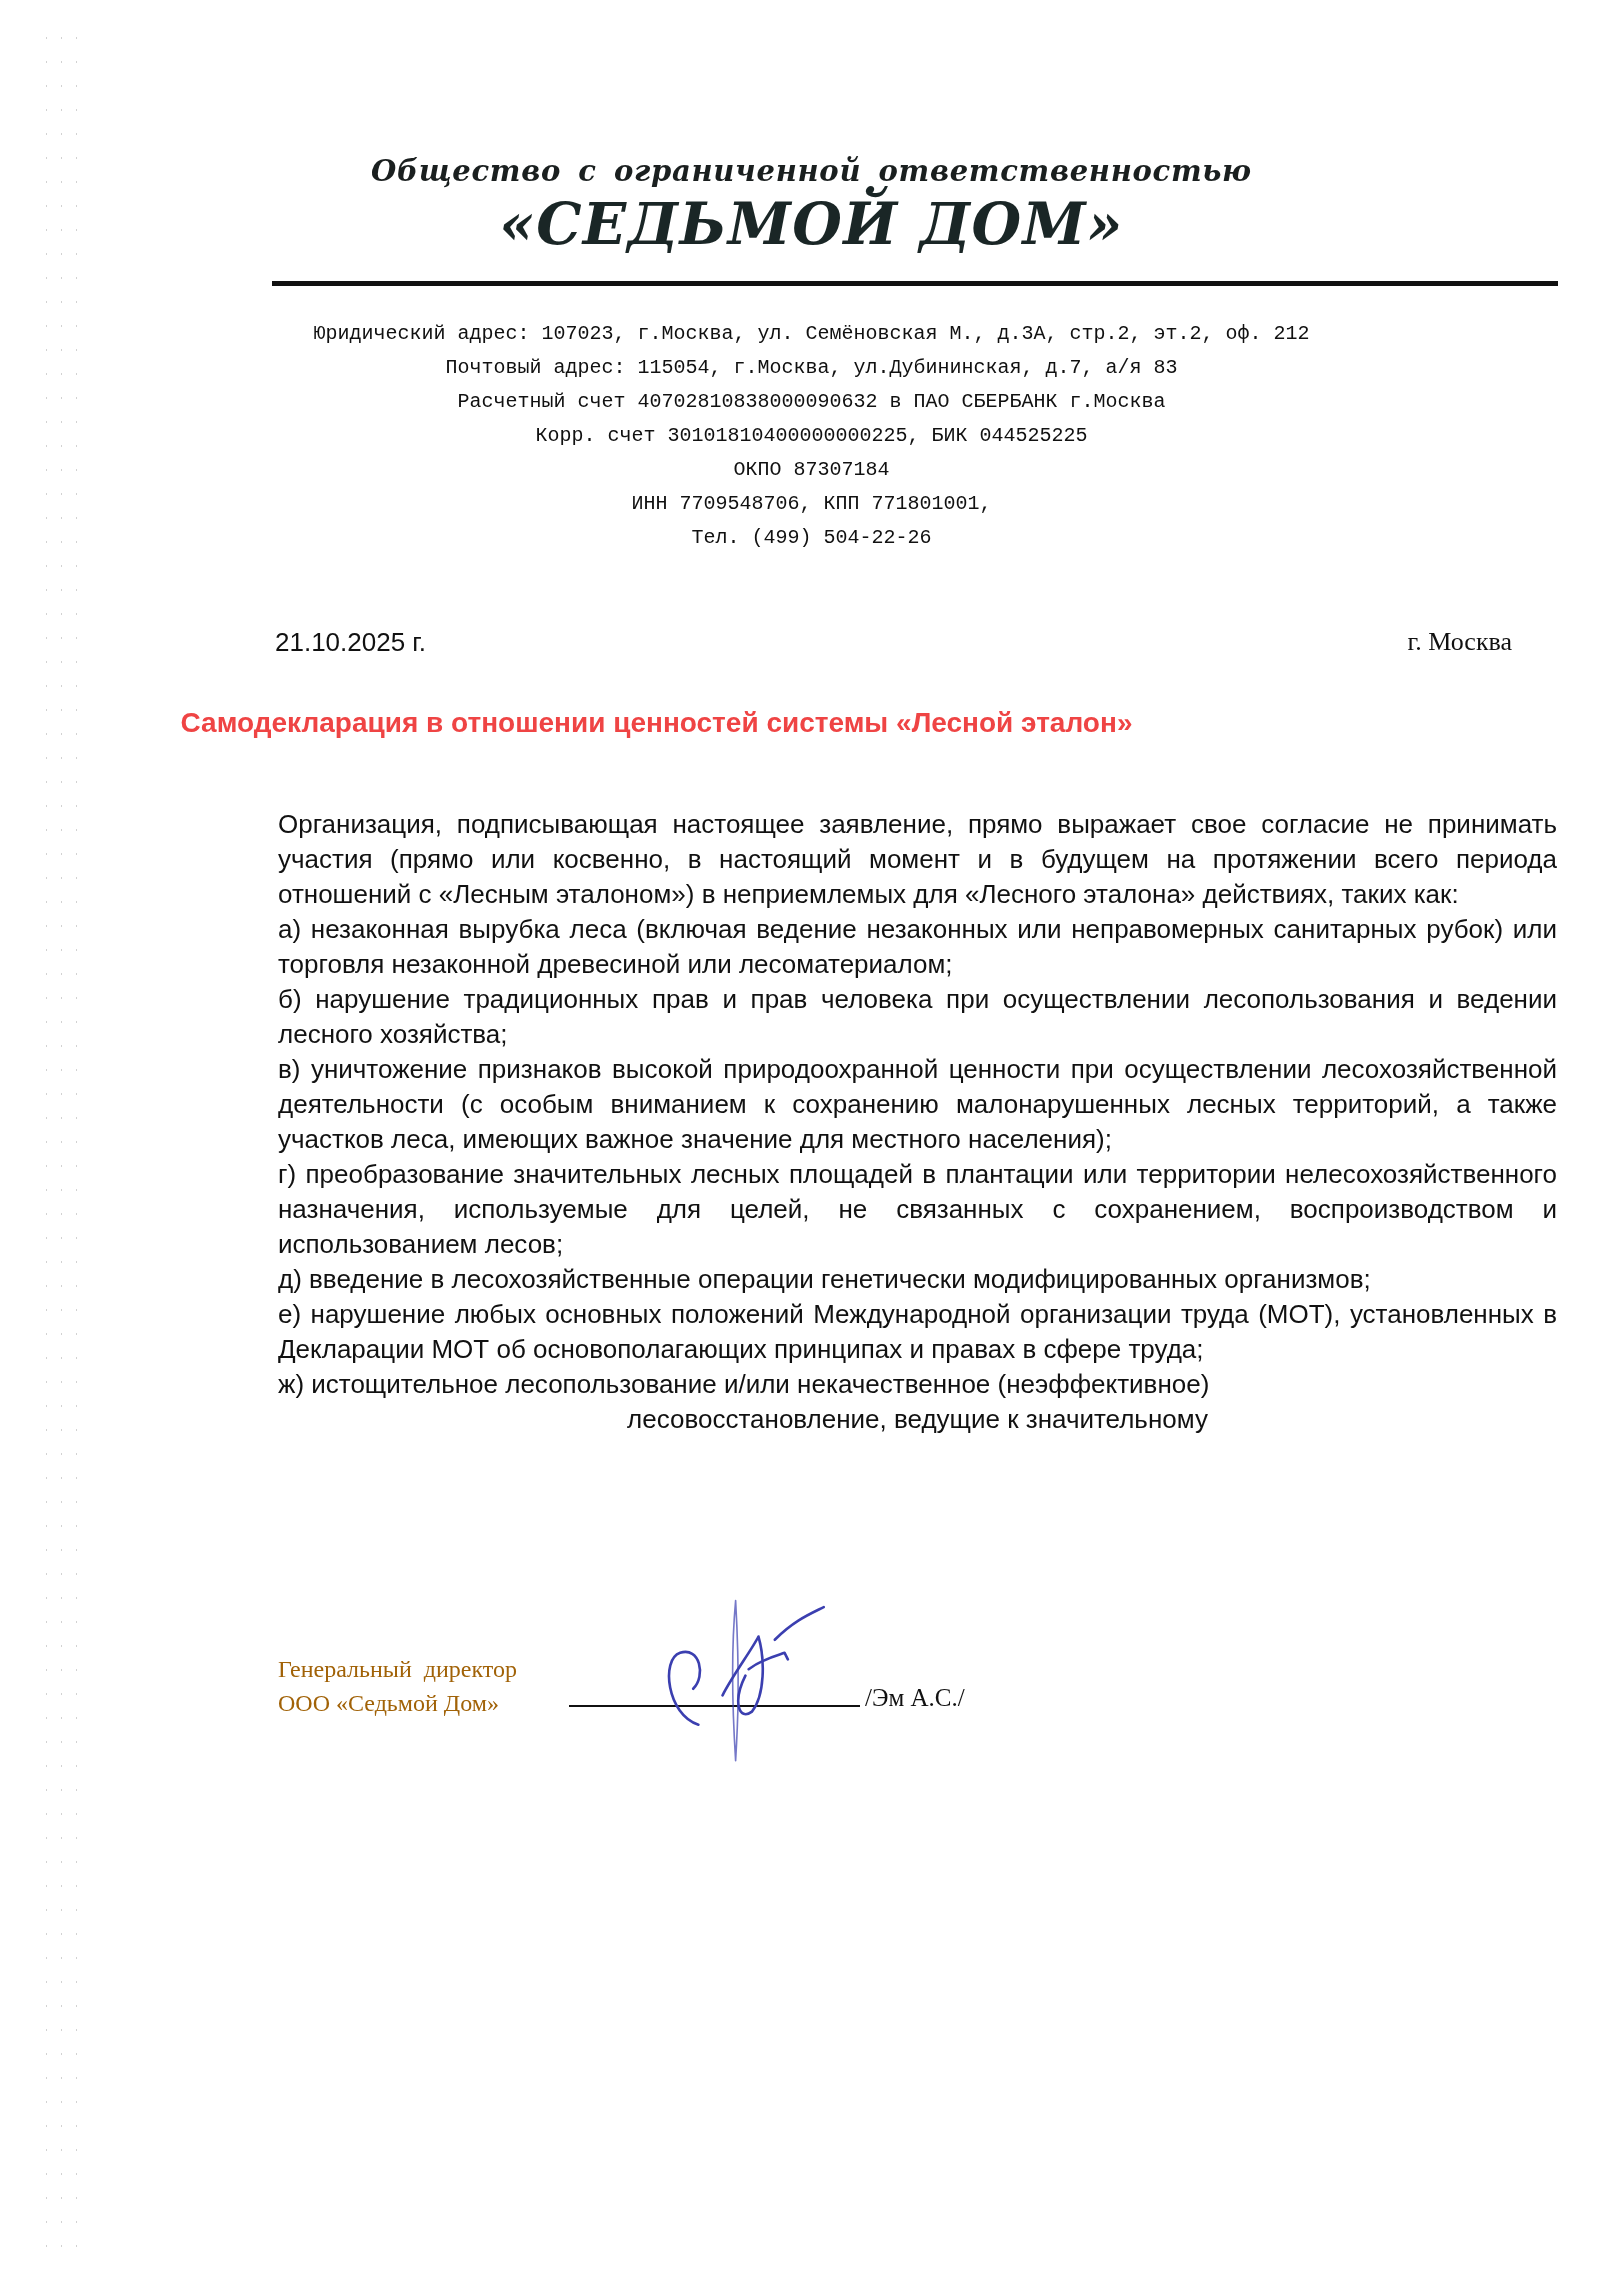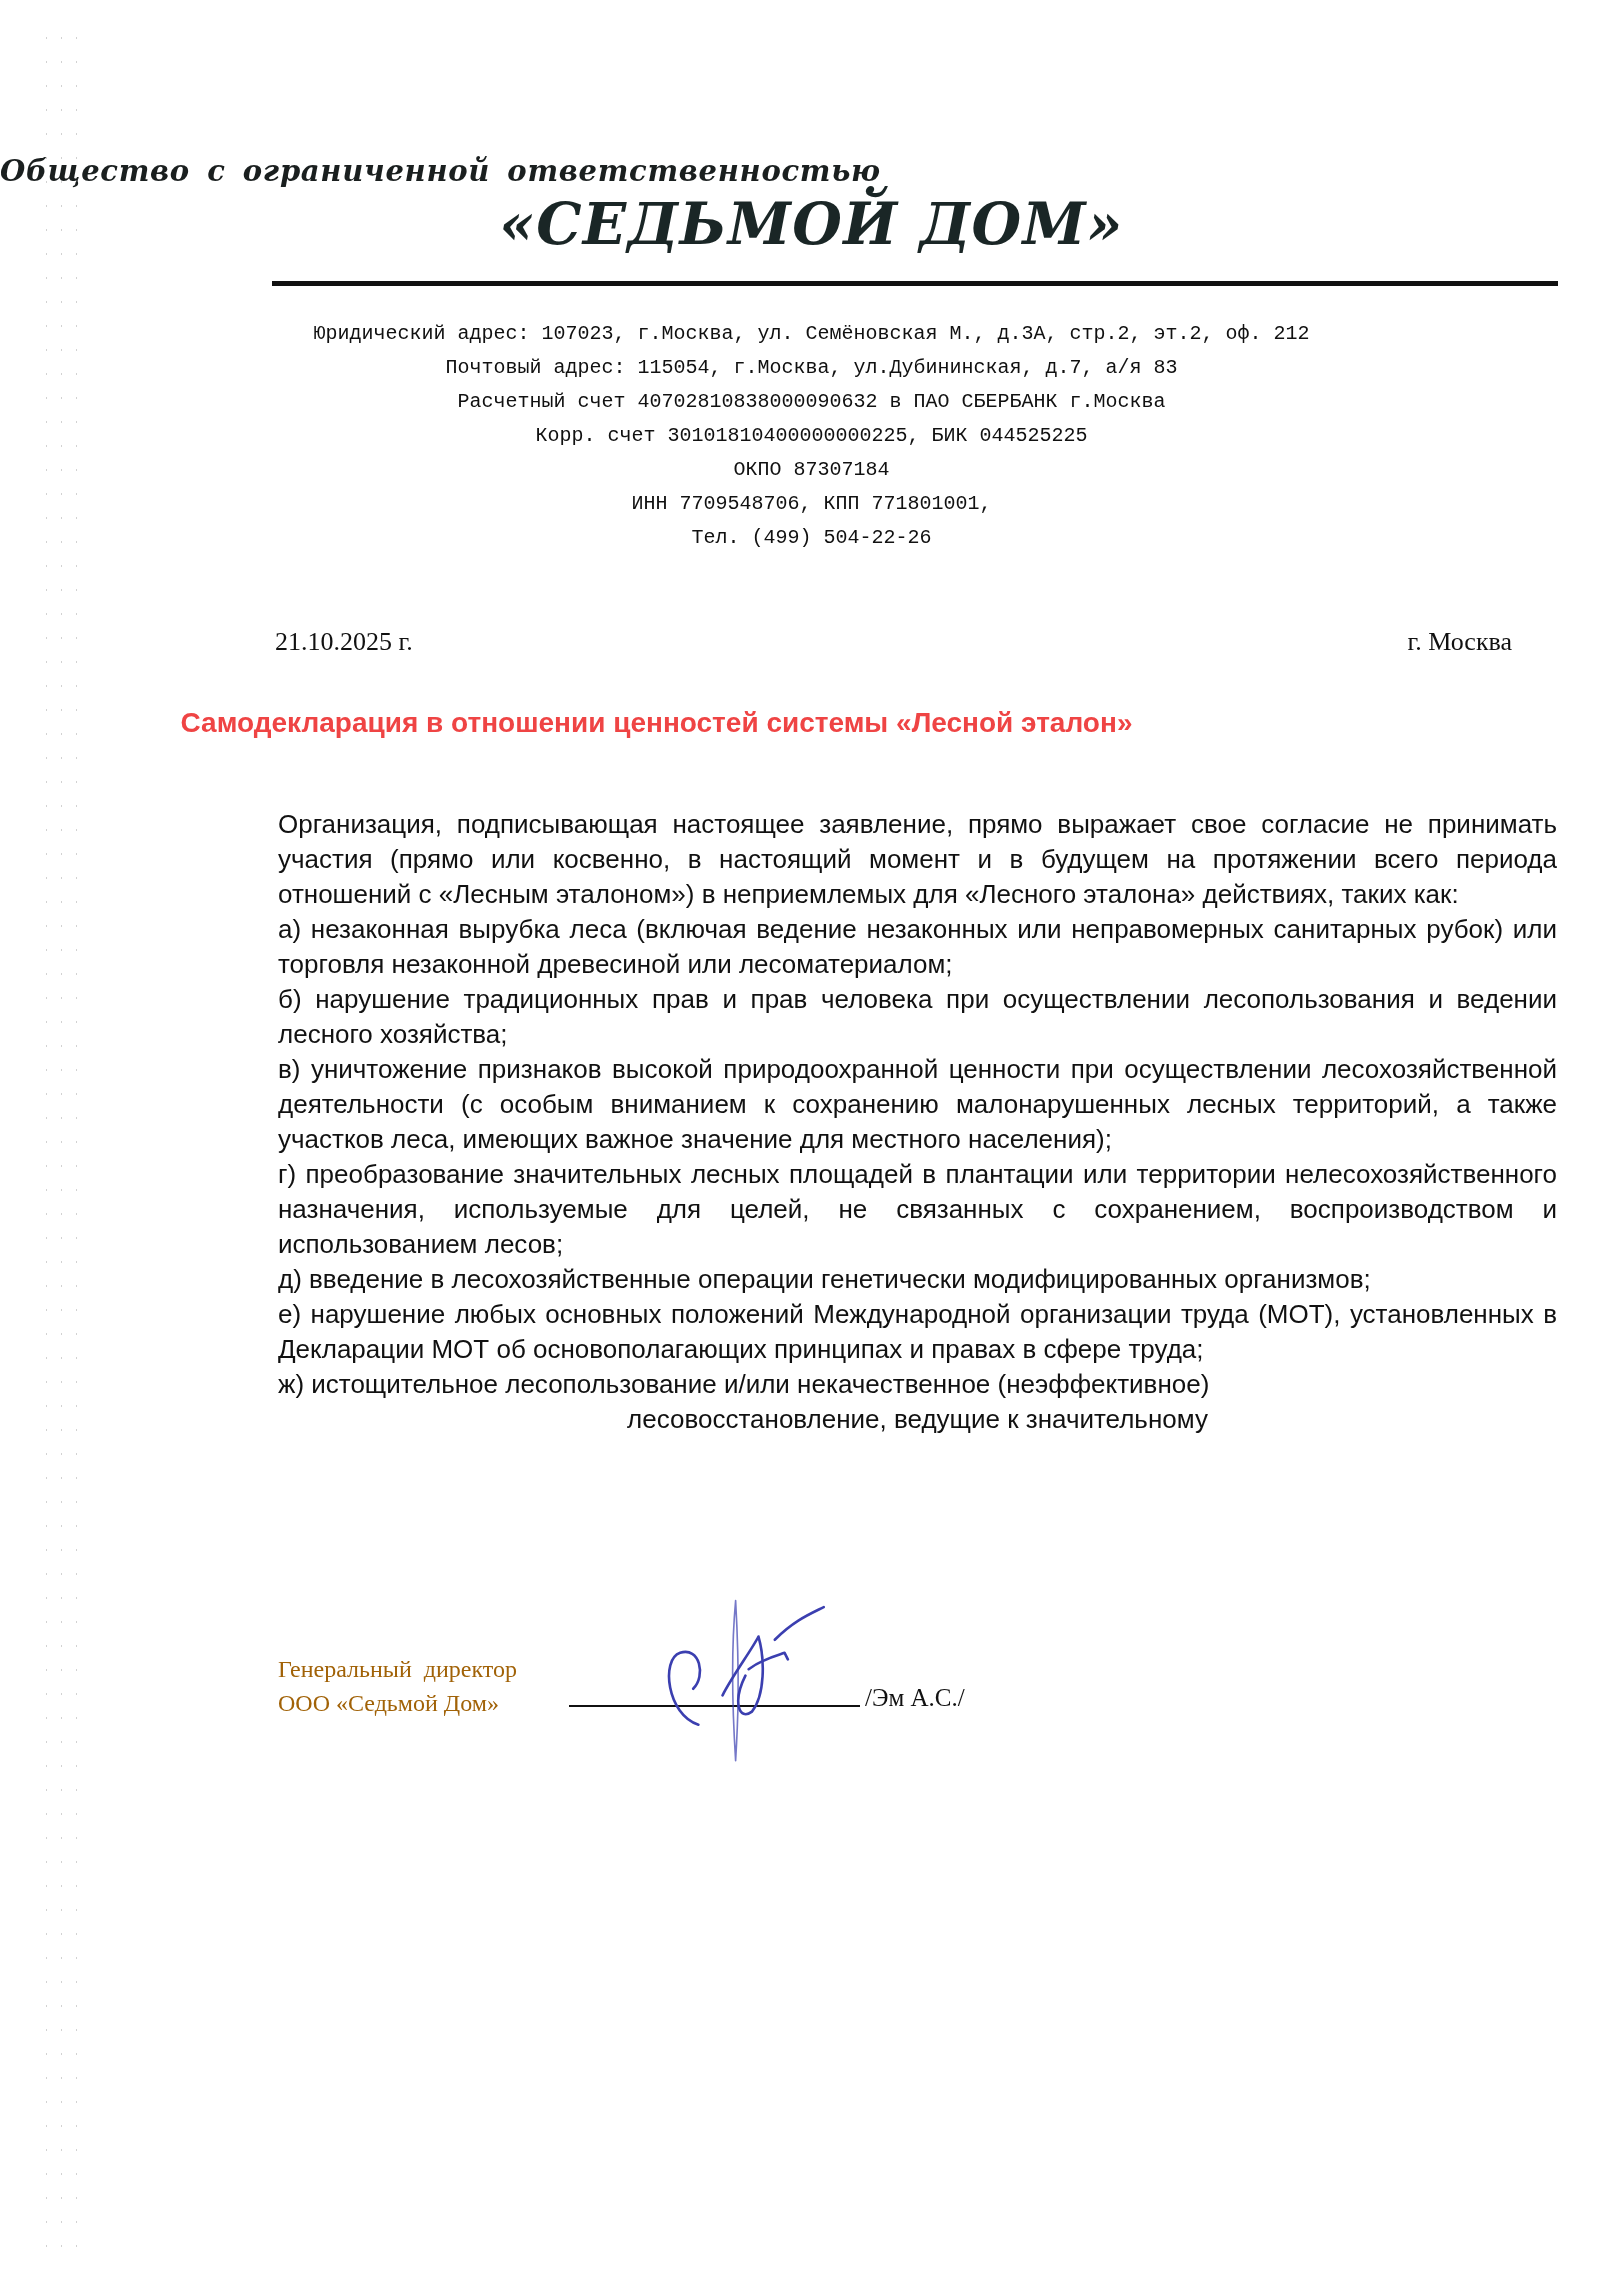--- a/index.html
+++ b/index.html
@@ -4,33 +4,33 @@
   <style>
     html, body { margin: 0; padding: 0; background: #ffffff; }
     body { width: 1623px; height: 2295px; position: relative; overflow: hidden; color: #111; }
     .page { position: absolute; left: 0; top: 0; width: 1623px; height: 2295px; background: #fff; }
 
     
     .noise { position: absolute; left: 39px; top: 26px; width: 39px; height: 2225px;
       background-image: radial-gradient(circle, rgba(0,0,0,0.35) 0.7px, transparent 1px);
       background-size: 15px 24px; opacity: 0.5; }
 
-    .org-type { position: absolute; left: 0; width: 1623px; top: 154px; text-align: left;
+    .org-type { position: absolute; left: 0; width: 1623px; top: 154px; text-align: center;
       font-family: "DejaVu Serif", serif; font-style: italic; font-weight: bold; font-size: 29px;
       color: #1a1f1f; letter-spacing: 0.7px; word-spacing: 6.5px; }
     .org-name { position: absolute; left: 0; width: 1623px; top: 190px; text-align: center;
       font-family: "DejaVu Serif", serif; font-style: italic; font-weight: bold; font-size: 57px;
       color: #1a2626; letter-spacing: 1.3px; }
     .rule { position: absolute; left: 272px; top: 281px; width: 1286px; height: 4.6px; background: #111; }
 
     .req { position: absolute; left: 0; width: 1623px; top: 317px; text-align: center;
       font-family: Liberation Mono, monospace; font-size: 20px; line-height: 34px; color: #111; }
     .req div { white-space: nowrap; }
 
-    .date { position: absolute; left: 275px; top: 627px; font-family: Liberation Serif, serif; font-size: 26px; }
+    .date { position: absolute; left: 275px; top: 627px; font-family: Liberation Sans, sans-serif; font-size: 26px; }
     .city { position: absolute; right: 111px; top: 627px; font-family: "Liberation Serif", serif; font-size: 26px; }
 
     .title { position: absolute; left: 0; width: 1313px; top: 707px; text-align: center;
       font-family: "Liberation Sans", sans-serif; font-weight: bold; font-size: 28px; color: #ef4444; }
 
     .body { position: absolute; left: 278px; top: 807px; width: 1279px;
       font-family: "Liberation Sans", sans-serif; font-size: 26px; line-height: 35px; color: #111;
       text-align: justify; }
     .body p { margin: 0; }
 

